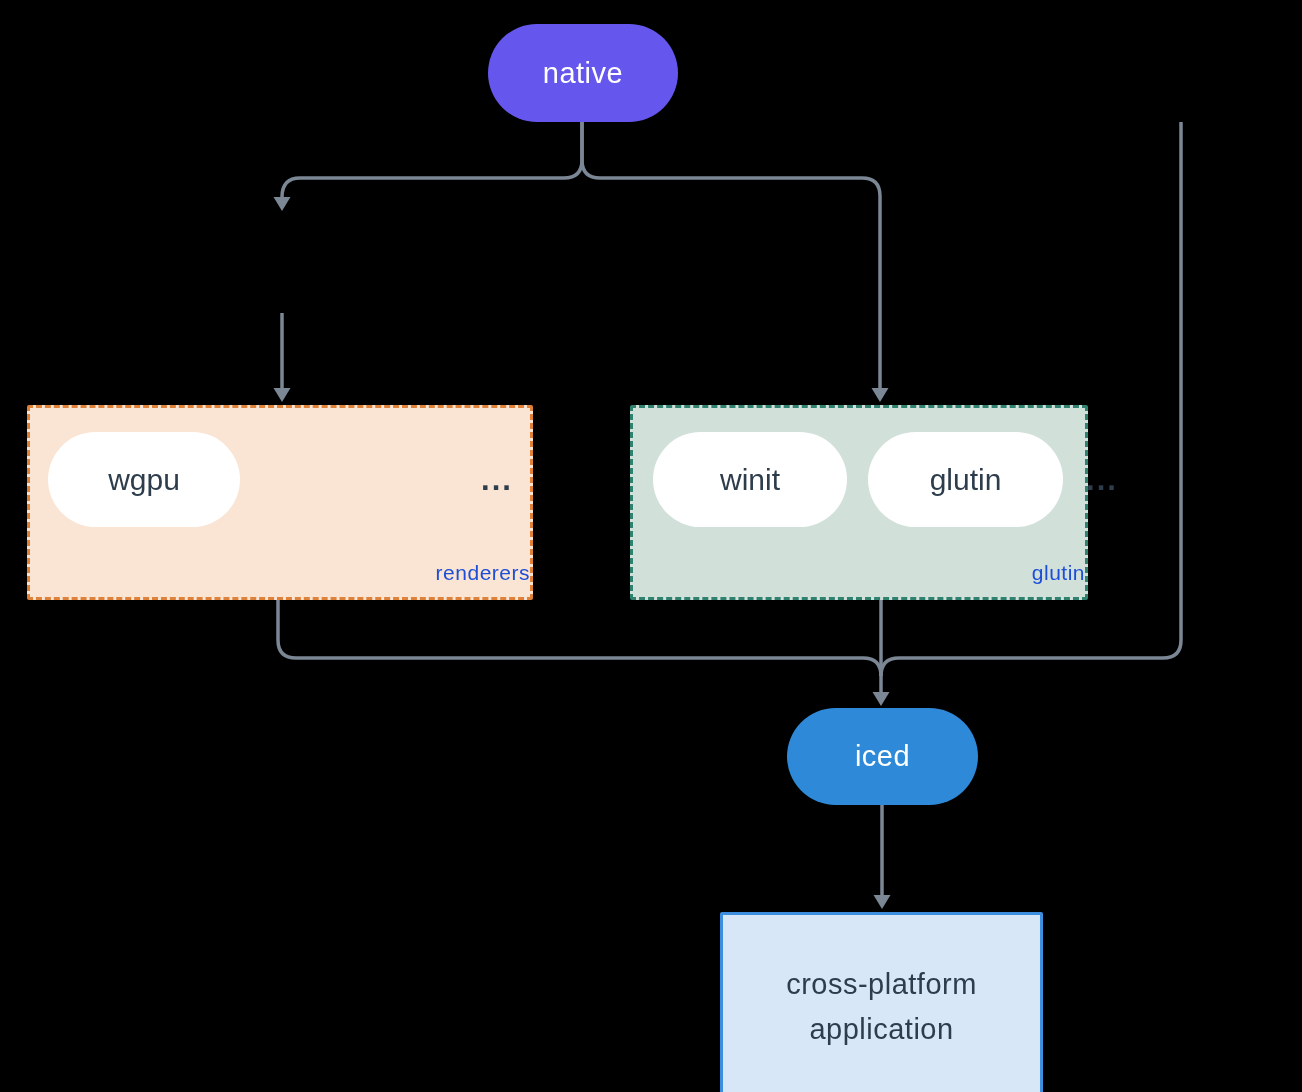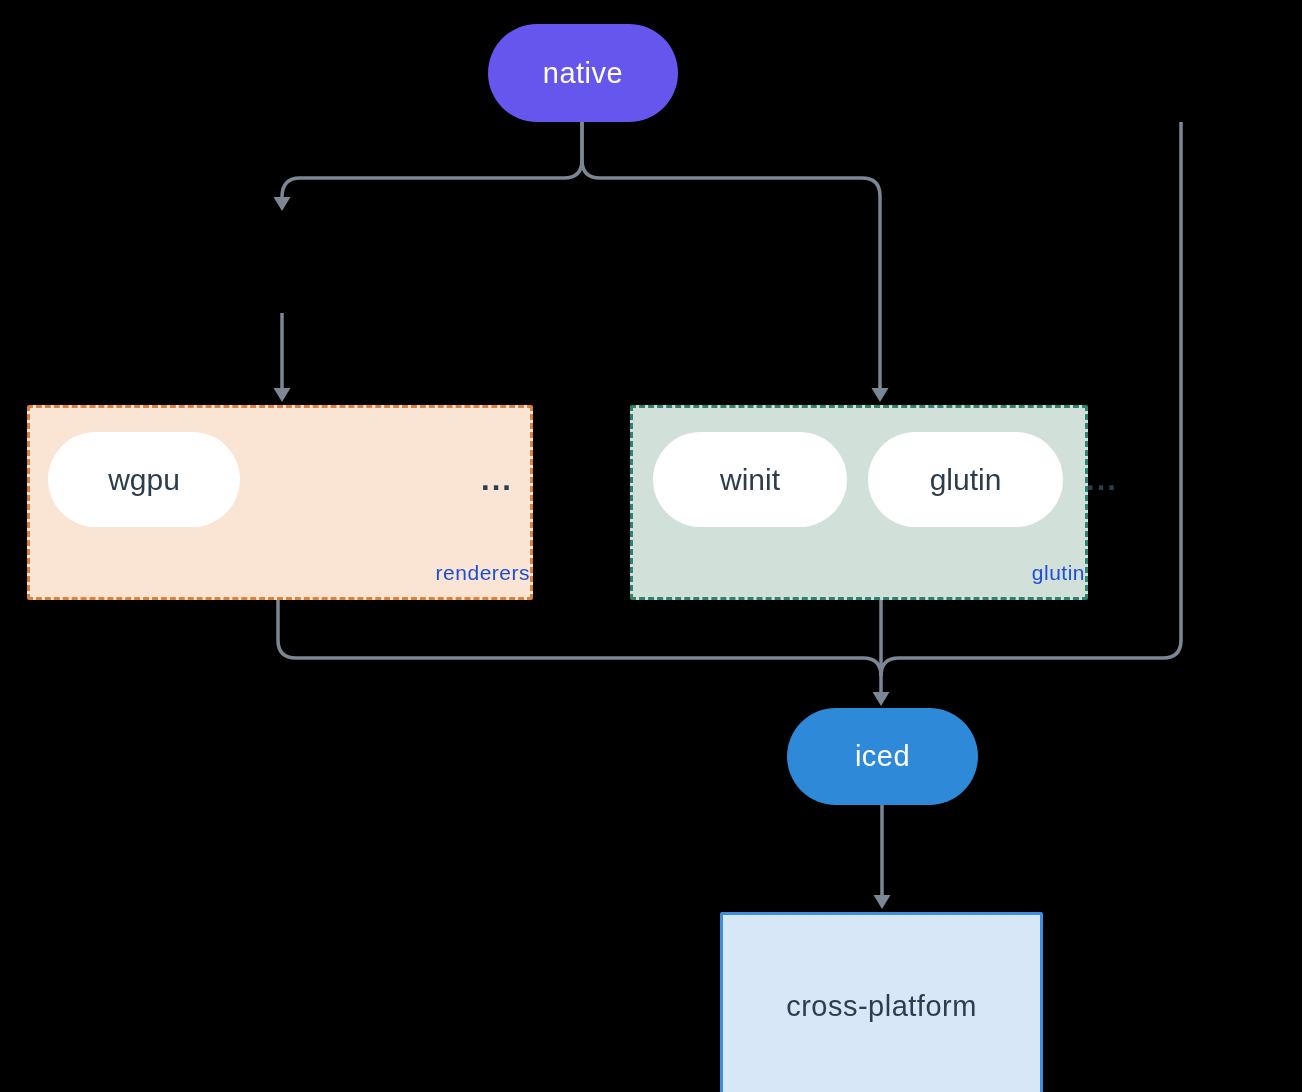--- a/index.html
+++ b/index.html
@@ -171,15 +171,16 @@
     <div class="more more-shells">...</div>
     <div class="group-label">glutin</div>
   </div>
 
   <div class="pill pill-iced">
     <span>iced</span>
   </div>
 
   <div class="app-box">
     <div>cross-platform</div>
+    <div>application</div>
   </div>
 
 </div>
 
 </body></html>

